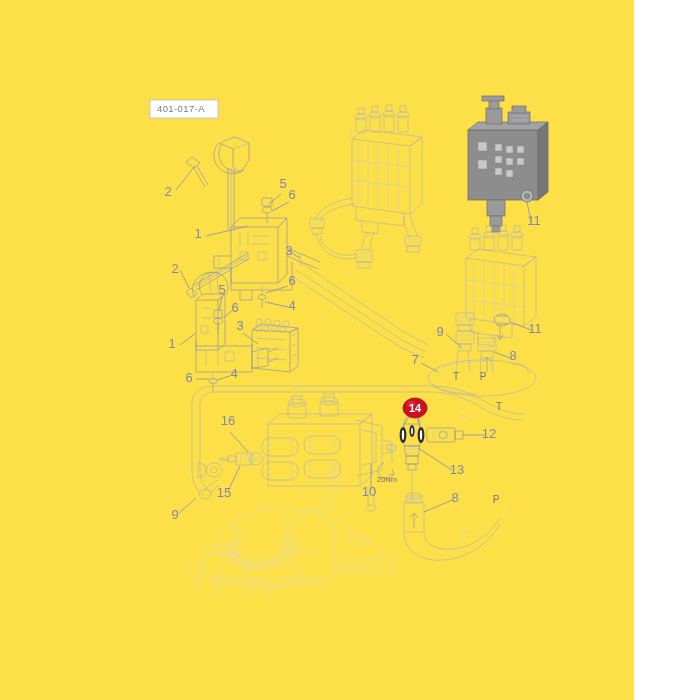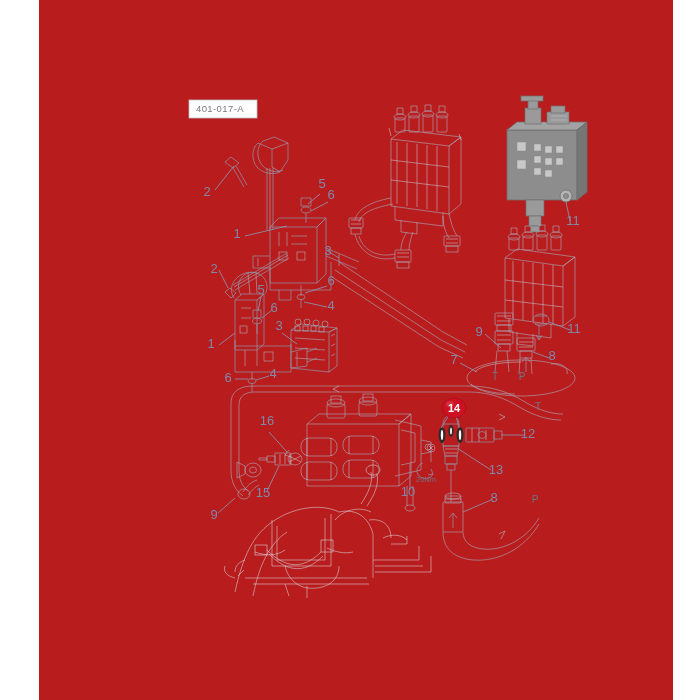--- a/index.html
+++ b/index.html
@@ -11,22 +11,21 @@
   body {
     width: 700px;
     height: 700px;
     font-family: "Liberation Sans", sans-serif;
     overflow: hidden;
   }
   #diagram-root {
     position: relative;
     width: 634px;
     height: 700px;
-    background: #b91c1c;
-    margin-left: 39px;
+    background: #fde047;
   }
   #diagram-svg {
     position: absolute;
     left: 0;
     top: 0;
     width: 700px;
     height: 700px;
   }
   .code-box-text {
     font-family: "Liberation Sans", sans-serif;

